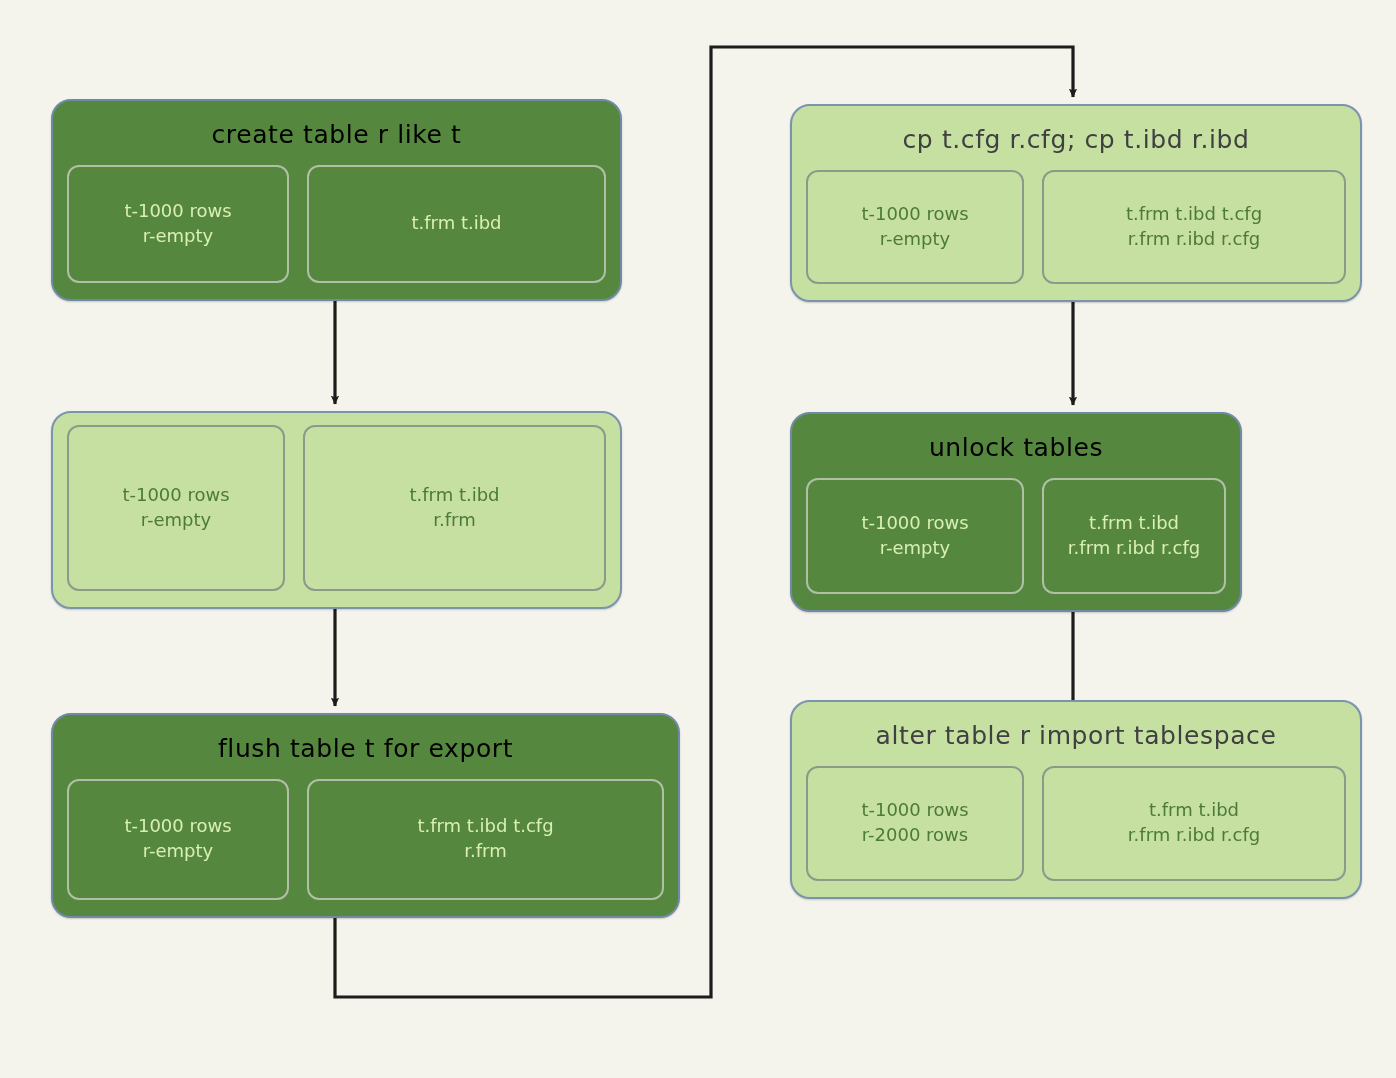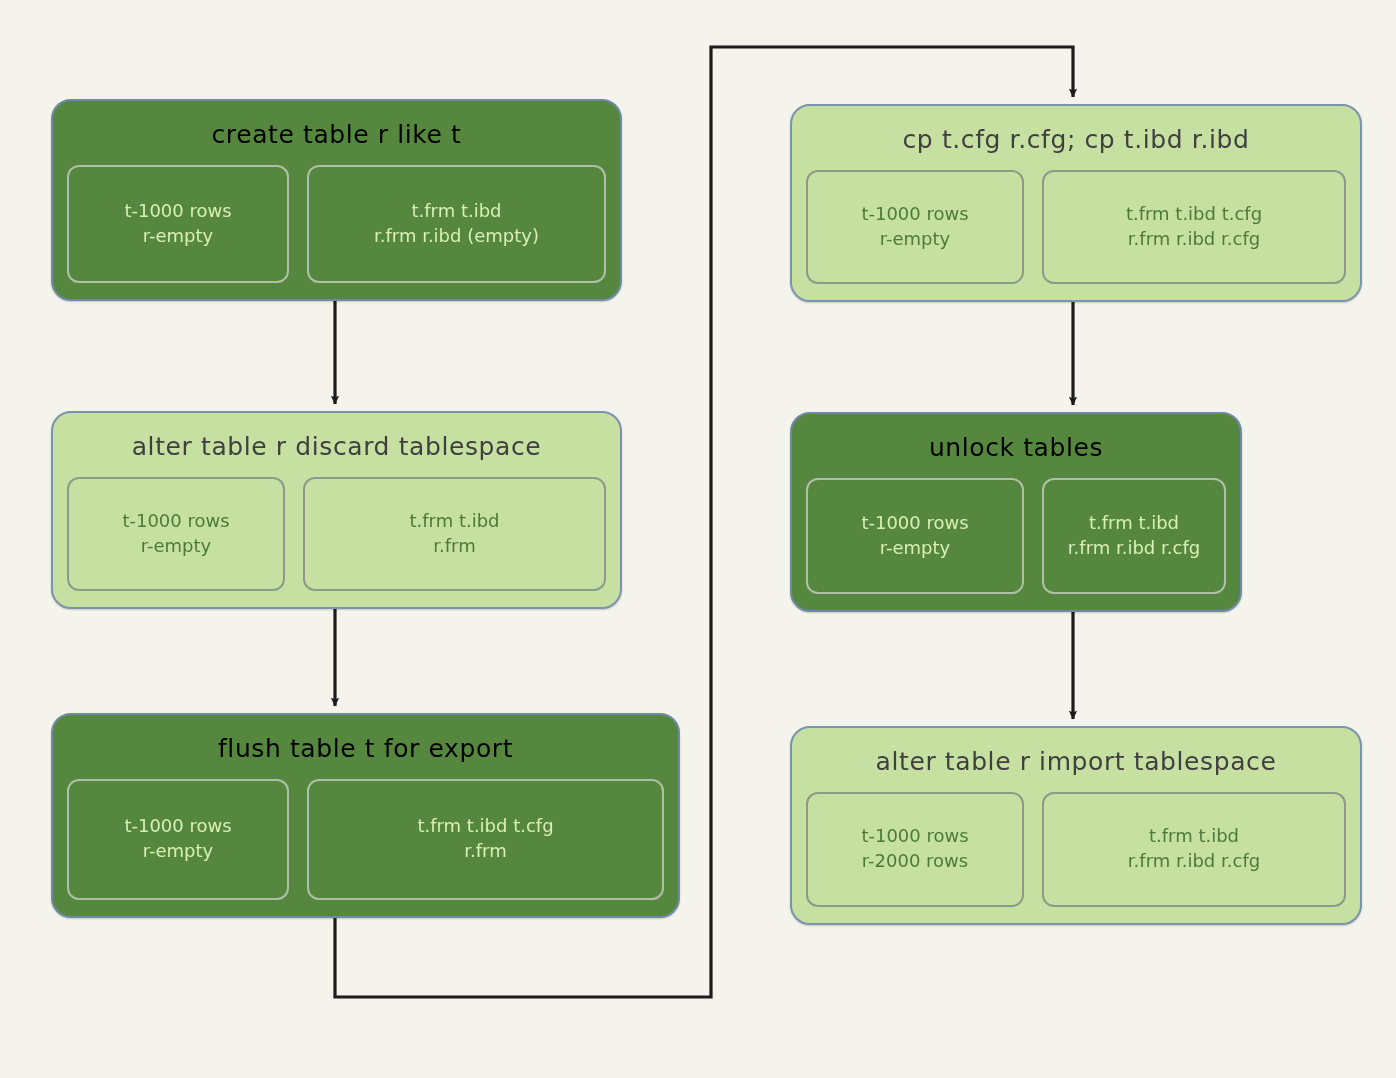--- a/index.html
+++ b/index.html
@@ -92,21 +92,21 @@
 
   .panel.left-panel  { flex: 0 0 218px; }
   .panel.right-panel { flex: 1 1 auto; text-align: right; }
 
   
   #box-create-table   { left: 51px;  top: 99px;  width: 571px; height: 202px; }
   #box-discard        { left: 51px;  top: 411px; width: 571px; height: 198px; }
   #box-flush          { left: 51px;  top: 713px; width: 629px; height: 205px; }
   #box-cp             { left: 790px; top: 104px; width: 572px; height: 198px; }
   #box-unlock         { left: 790px; top: 412px; width: 452px; height: 200px; }
-  #box-import         { left: 790px; top: 726px; width: 572px; height: 199px; }
+  #box-import         { left: 790px; top: 700px; width: 572px; height: 199px; }
 
   #box-create-table .panel.left-panel,
   #box-flush .panel.left-panel { flex: 0 0 222px; }
 </style>
 </head>
 <body>
 
 <div id="canvas">
 
   <svg id="connectors" viewBox="0 0 1396 1078" width="1396" height="1078">
@@ -127,27 +127,25 @@
 
   <div class="step dark" id="box-create-table">
     <div class="step-title">create table r like t</div>
     <div class="panels">
       <div class="panel left-panel">
         <span class="line">t-1000 rows</span>
         <span class="line">r-empty</span>
       </div>
       <div class="panel right-panel">
         <span class="line">t.frm   t.ibd</span>
-        <span class="line">r.frm r.ibd (empty)</span>
       </div>
     </div>
   </div>
 
   <div class="step light" id="box-discard">
-    <div class="step-title">alter table r discard tablespace</div>
     <div class="panels">
       <div class="panel left-panel">
         <span class="line">t-1000 rows</span>
         <span class="line">r-empty</span>
       </div>
       <div class="panel right-panel">
         <span class="line">t.frm t.ibd</span>
         <span class="line">r.frm</span>
       </div>
     </div>

